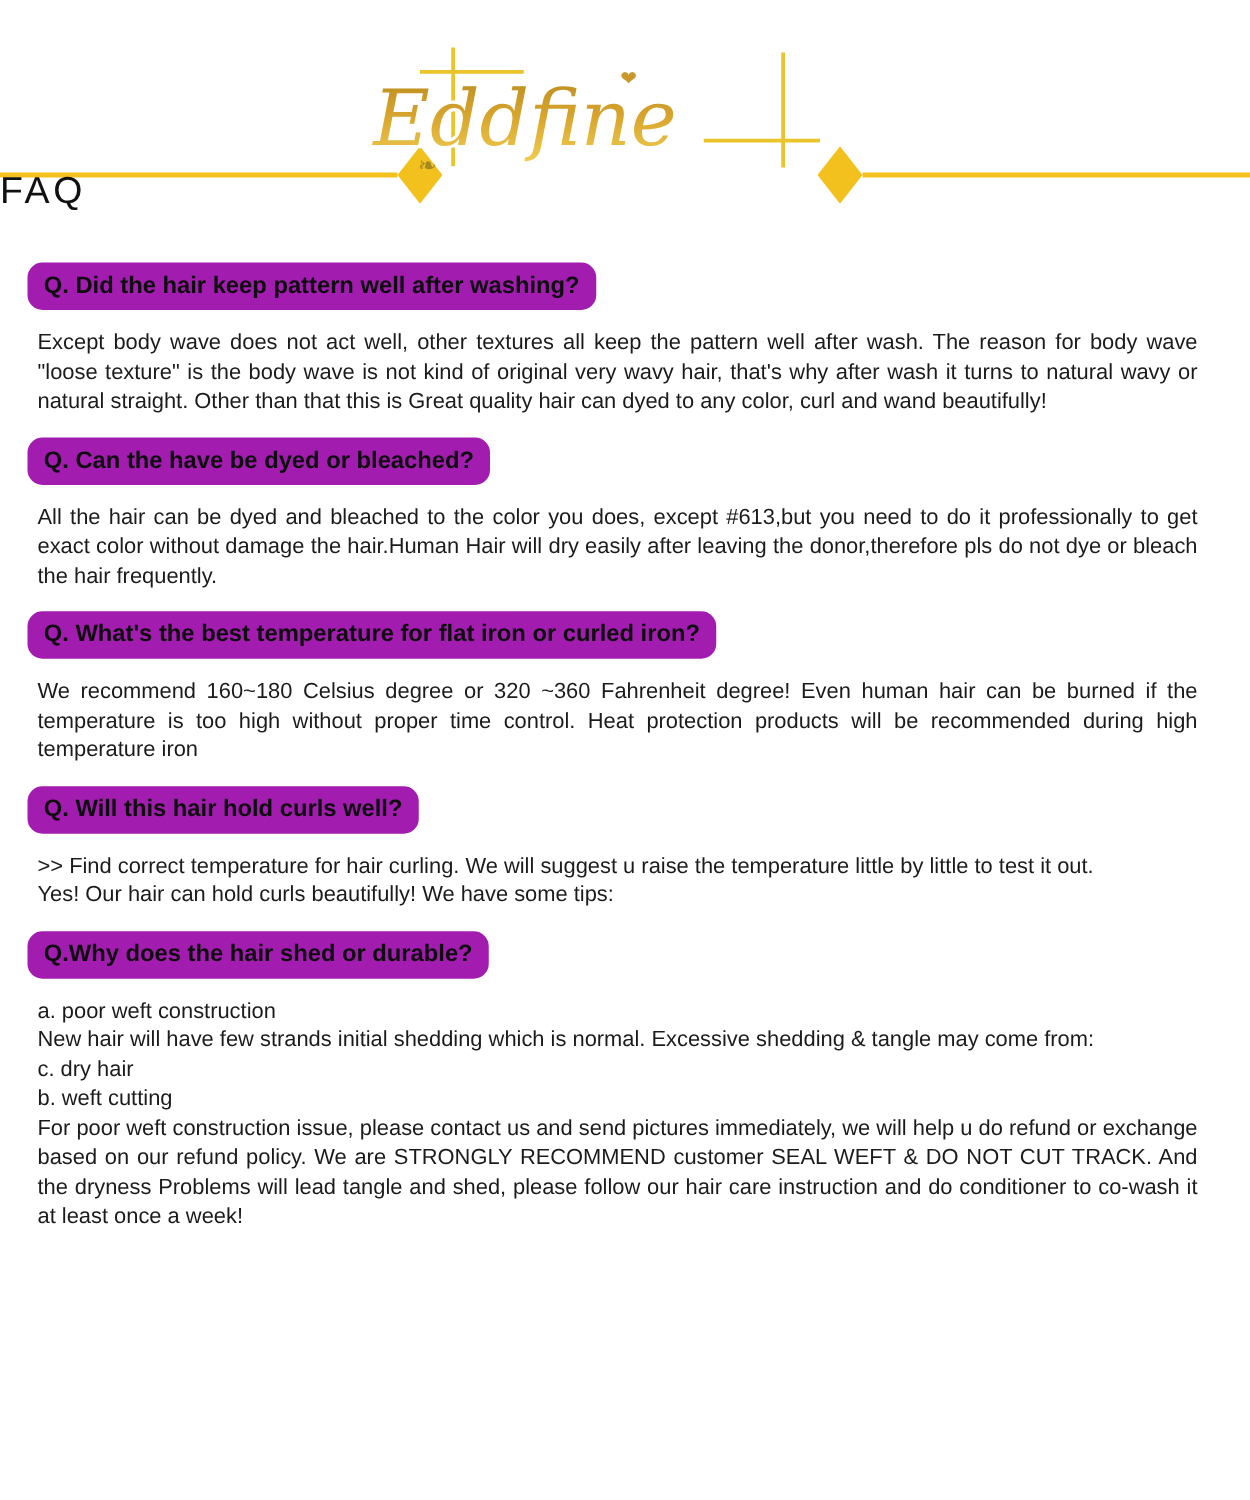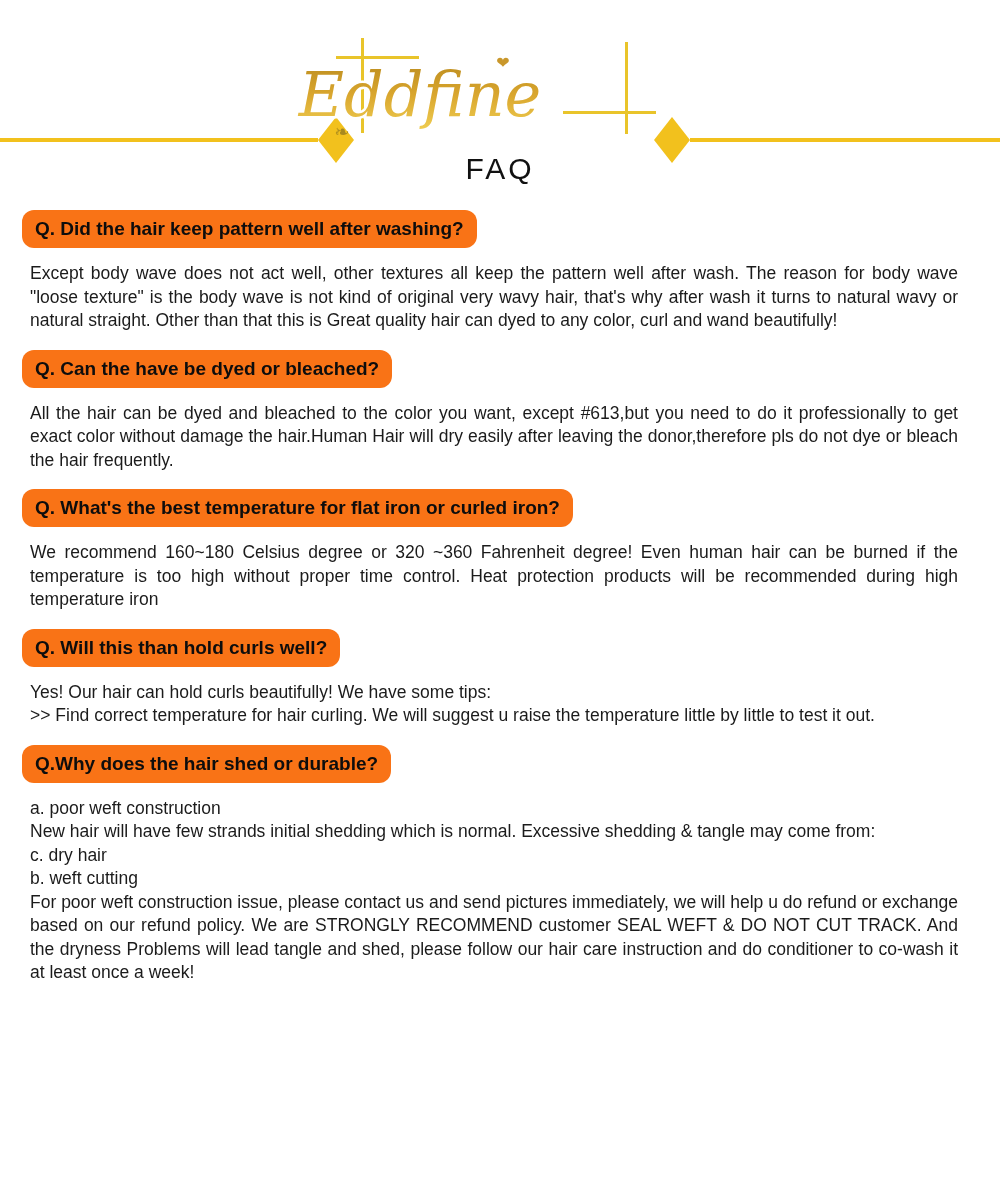--- a/index.html
+++ b/index.html
@@ -22,28 +22,28 @@
   .diamond-left{left:318px;top:117px;}
   .diamond-right{left:654px;top:117px;}
   .cross-v{position:absolute;width:3px;}
   .cross-h{position:absolute;height:3px;}
   .clv{left:361px;top:38px;height:95px;}
   .clh{left:336px;top:56px;width:83px;}
   .crv{left:625px;top:42px;height:92px;}
   .crh{left:563px;top:111px;width:93px;}
   .logo-wrap{position:absolute;left:0;top:38px;width:839px;text-align:center;}
   .faq-heading{
-    position:absolute;left:0;top:152px;width:1000px;
-    text-align:center;font-size:30px;letter-spacing:3px;color:#111;
+    position:absolute;left:0;top:136px;width:1000px;
+    font-size:30px;letter-spacing:3px;color:#111;
   }
   
   .faq-main{padding:10px 42px 0 30px;}
   .q-pill{
     display:inline-block;
-    background:#f97316;
+    background:#a21caf;
     border-radius:12px;
     padding:8px 13px;
     margin:0 0 14px -8px;
     font-size:19px;
     font-weight:bold;
     color:#0d0d0d;
   }
   .faq-item{margin-bottom:17px;}
   .answer-line{
     font-size:17.5px;
@@ -85,36 +85,36 @@
   <section class="faq-item">
     <div class="q-pill">Q. Did the hair keep pattern well after washing?</div>
     <div class="answer">
         <div class="answer-line">Except body wave does not act well, other textures all keep the pattern well after wash. The reason for body wave "loose texture" is the body wave is not kind of original very wavy hair, that's why after wash it turns to natural wavy or natural straight. Other than that this is Great quality hair can dyed to any color, curl and wand beautifully!</div>
       </div>
   </section>
 
   <section class="faq-item">
     <div class="q-pill">Q. Can the have be dyed or bleached?</div>
     <div class="answer">
-        <div class="answer-line">All the hair can be dyed and bleached to the color you want, except #613,but you need to do it professionally to get exact color without damage the hair.Human Hair will dry easily after leaving the donor,therefore pls do not dye or bleach the hair frequently.</div>
+        <div class="answer-line">All the hair can be dyed and bleached to the color you does, except #613,but you need to do it professionally to get exact color without damage the hair.Human Hair will dry easily after leaving the donor,therefore pls do not dye or bleach the hair frequently.</div>
       </div>
   </section>
 
   <section class="faq-item">
     <div class="q-pill">Q. What's the best temperature for flat iron or curled iron?</div>
     <div class="answer">
         <div class="answer-line">We recommend 160~180 Celsius degree or 320 ~360 Fahrenheit degree! Even human hair can be burned if the temperature is too high without proper time control. Heat protection products will be recommended during high temperature iron</div>
       </div>
   </section>
 
   <section class="faq-item">
-    <div class="q-pill">Q. Will this than hold curls well?</div>
+    <div class="q-pill">Q. Will this hair hold curls well?</div>
     <div class="answer">
+        <div class="answer-line">&gt;&gt; Find correct temperature for hair curling. We will suggest u raise the temperature little by little to test it out.</div>
         <div class="answer-line">Yes! Our hair can hold curls beautifully! We have some tips:</div>
-        <div class="answer-line">&gt;&gt; Find correct temperature for hair curling. We will suggest u raise the temperature little by little to test it out.</div>
       </div>
   </section>
 
   <section class="faq-item">
     <div class="q-pill">Q.Why does the hair shed or durable?</div>
     <div class="answer">
         <div class="answer-line">a. poor weft construction</div>
         <div class="answer-line">New hair will have few strands initial shedding which is normal. Excessive shedding &amp; tangle may come from:</div>
         <div class="answer-line">c. dry hair</div>
         <div class="answer-line">b. weft cutting</div>

